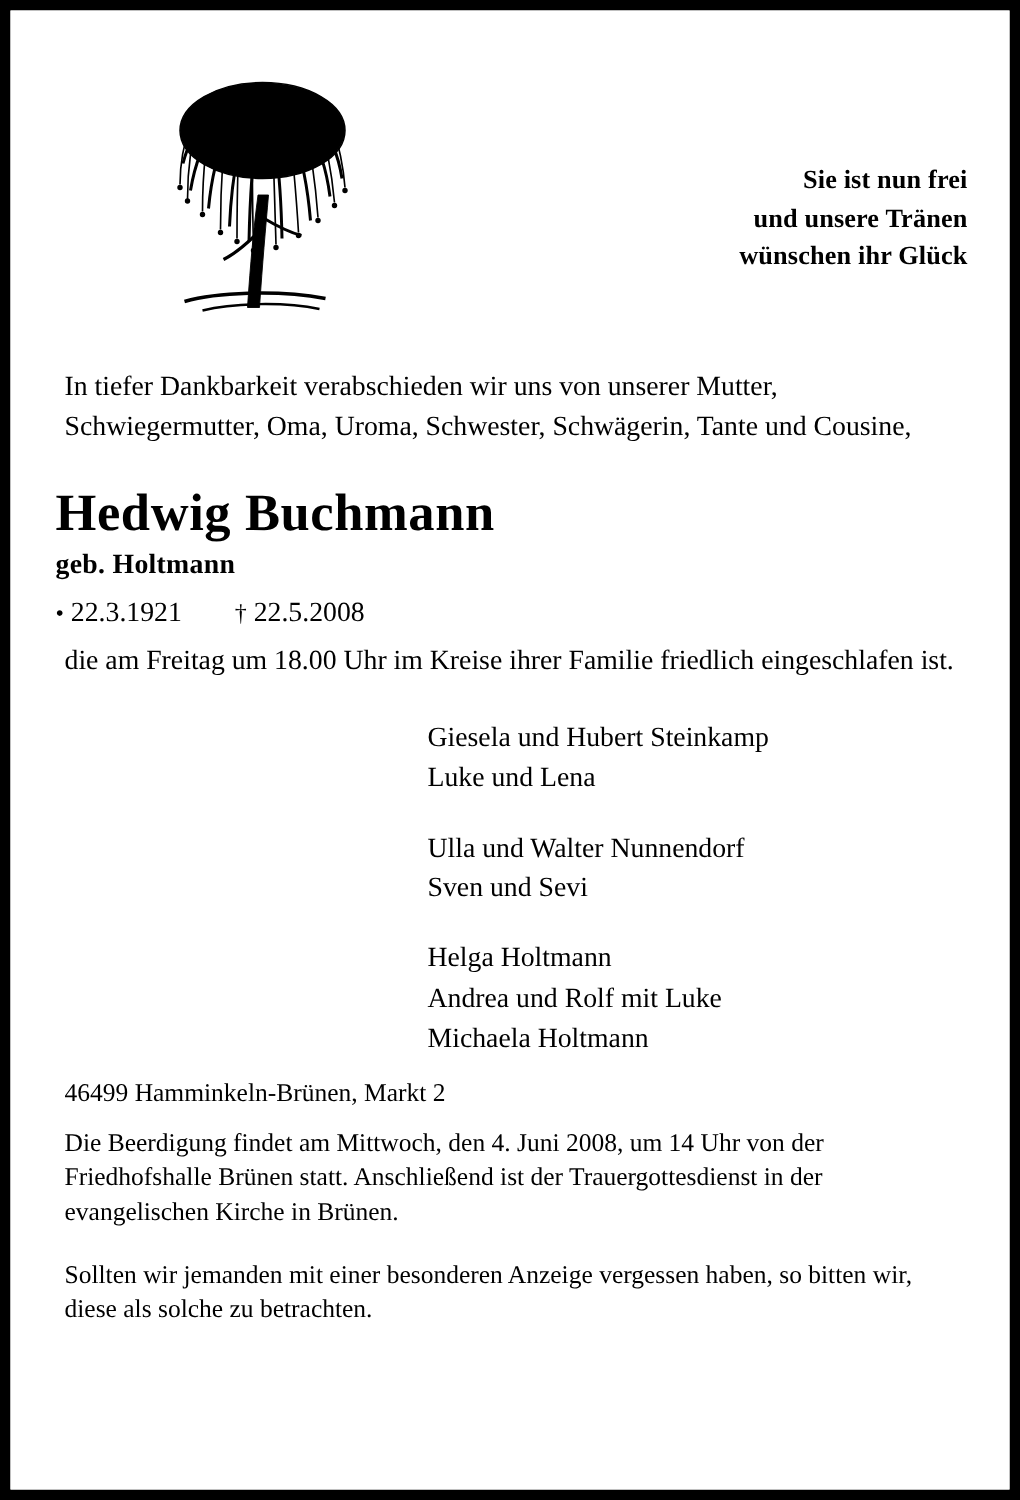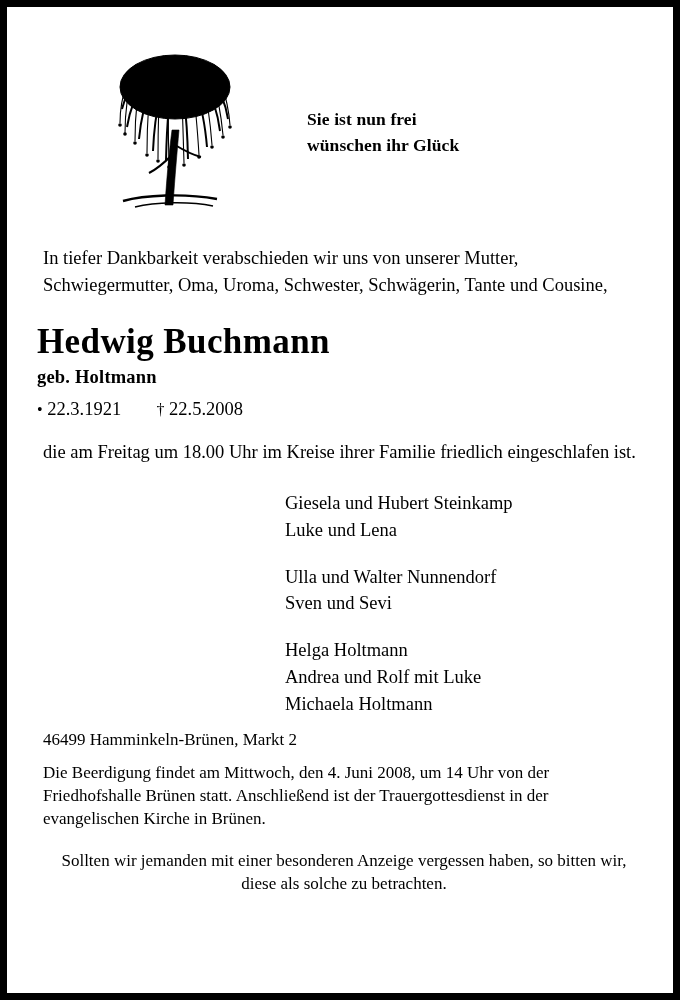--- a/index.html
+++ b/index.html
@@ -45,21 +45,21 @@
     padding-left: 52px;
     box-sizing: border-box;
     padding-top: 10px;
   }
   .tree-svg {
     display: block;
   }
   .quote {
     flex: 1;
     padding-top: 82px;
-    text-align: left;
+    text-align: right;
     font-size: 17.5px;
     line-height: 1.47;
     font-weight: bold;
     letter-spacing: 0.1px;
   }
   .quote div {
     white-space: nowrap;
   }
 
   
@@ -94,21 +94,21 @@
   .dates .sym {
     font-size: 16px;
   }
   .dates .gap {
     display: inline-block;
     width: 26px;
   }
 
   
   .after {
-    margin-top: 19px;
+    margin-top: 8px;
     font-size: 18.5px;
     line-height: 1.45;
     padding: 0 6px 0 6px;
   }
 
   
   .mourners {
     margin-top: 24px;
     padding-left: 248px;
     font-size: 18.5px;
@@ -127,21 +127,20 @@
     padding-left: 6px;
   }
   .notice {
     margin-top: 12px;
     font-size: 17px;
     line-height: 1.35;
     padding-left: 6px;
   }
   .notice.second {
     margin-top: 20px;
-    text-align: center;
   }
 </style>
 </head>
 <body>
 
 <div class="page">
   <div class="inner">
 
     <div class="top">
       <div class="tree-wrap">
@@ -193,20 +192,21 @@
                 <circle cx="123" cy="112" r="1.8"></circle>
               <circle cx="134" cy="102" r="1.8"></circle>
                 <circle cx="141" cy="92" r="1.8"></circle>
               <circle cx="31" cy="90" r="1.8"></circle>
             </g>
           </g>
         </svg>
       </div>
       <div class="quote">
         <div>Sie ist nun frei</div>
+        <div>und unsere Tränen</div>
         <div>wünschen ihr Glück</div>
       </div>
     </div>
 
     <p class="intro">In tiefer Dankbarkeit verabschieden wir uns von unserer Mutter, Schwiegermutter, Oma, Uroma, Schwester, Schwägerin, Tante und Cousine,</p>
 
     <div class="name-block">
       <div class="name">Hedwig Buchmann</div>
       <div class="birthname">geb. Holtmann</div>
       <div class="dates">

